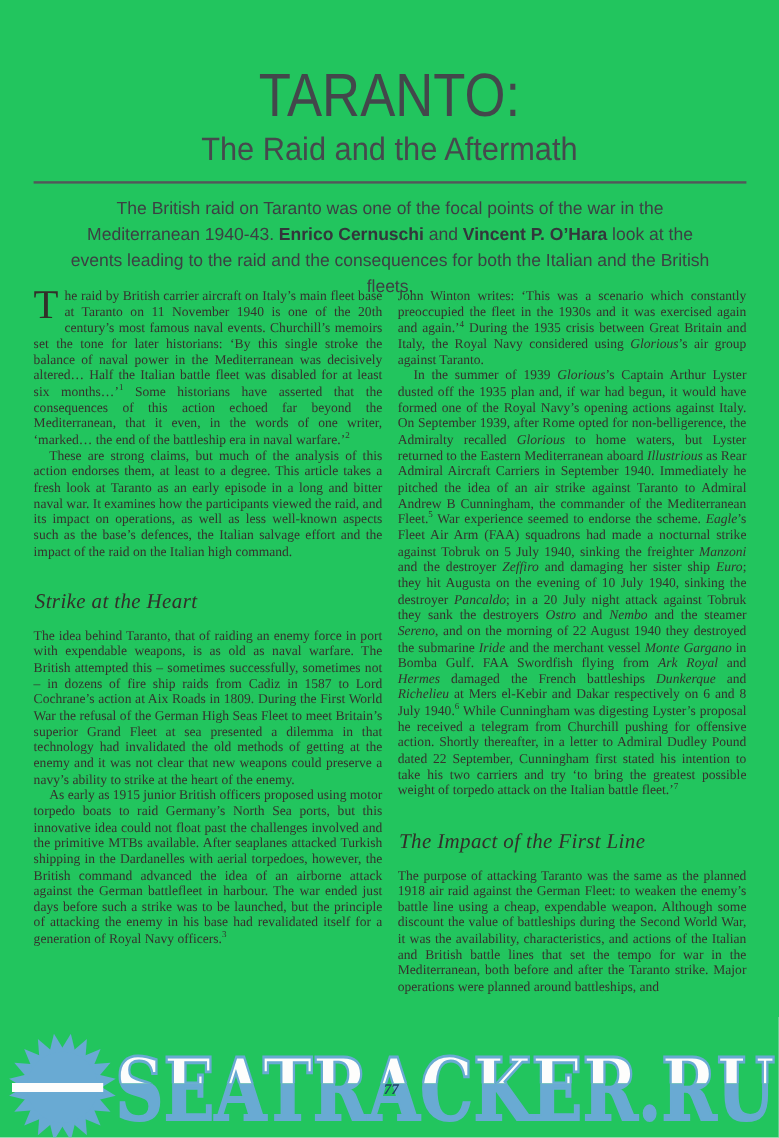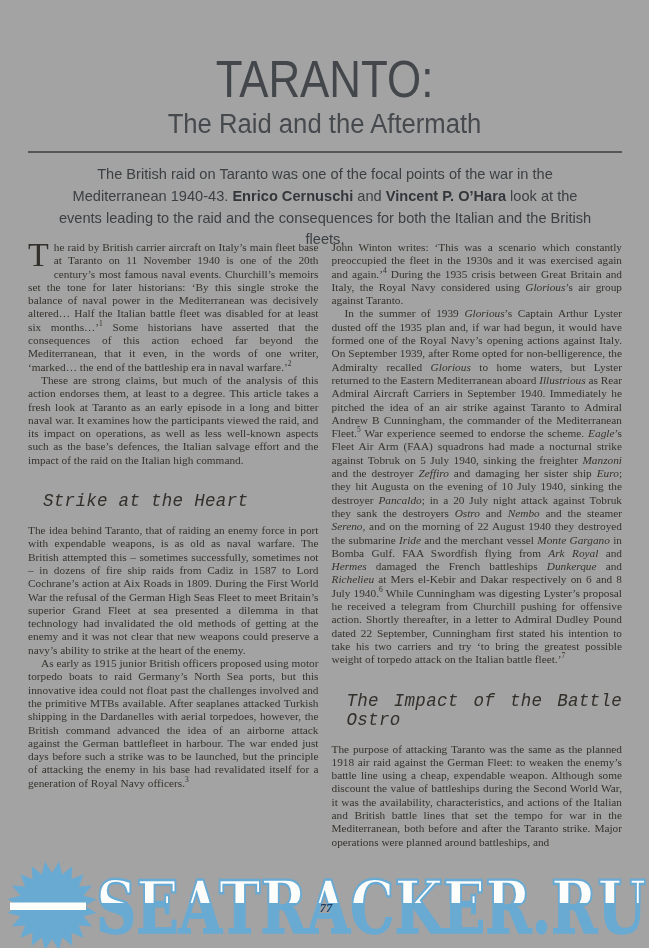--- a/index.html
+++ b/index.html
@@ -1,20 +1,20 @@
 <!DOCTYPE html>
 <html><head>
 <meta charset="utf-8">
 <style>
   html,body{margin:0;padding:0;background:#e8e8e8;}
   .page{
     position:relative;
     width:649px;height:948px;
     margin:0 auto;
-    background:#a3a3a3;
+    background:#22c55e;
     overflow:hidden;
     font-family:"Liberation Serif", serif;
   }
   
   .title{
     position:absolute;top:54px;left:0;width:100%;
     margin:0;text-align:center;
     font-family:"Liberation Sans", sans-serif;
     font-weight:300;
     font-size:51px;line-height:1.0;
@@ -56,23 +56,22 @@
     color:#36322d;
   }
   .col p{margin:0;}
   .col p.indent{text-indent:13px;font-family:Liberation Serif, serif;}
   .col i{font-style:italic;}
   .col sup{font-size:7.5px;line-height:0;vertical-align:super;}
   .xhead{
     font-weight:normal;font-style:italic;
     font-size:17.5px;line-height:19px;
     letter-spacing:.3px;
-    margin:25px 0 13px 15px;
+    margin:25px 0 13px 1px;
     color:#332f2a;
-    font-family:Liberation Mono, monospace;
   }
   .dropcap{
     float:left;
     font-size:34px;line-height:26px;
     height:26px;
     padding:1px 5px 0 0;
     color:#332f2a;
   }
   
   .watermark{
@@ -105,21 +104,21 @@
     <div class="col">
         <p class="body-p"><span class="dropcap">T</span>he raid by British carrier aircraft on Italy’s main fleet base at Taranto on 11 November 1940 is one of the 20th century’s most famous naval events. Churchill’s memoirs set the tone for later historians: ‘By this single stroke the balance of naval power in the Mediterranean was decisively altered… Half the Italian battle fleet was disabled for at least six months…’<sup>1</sup> Some historians have asserted that the consequences of this action echoed far beyond the Mediterranean, that it even, in the words of one writer, ‘marked… the end of the battleship era in naval warfare.’<sup>2</sup></p>
         <p class="body-p indent">These are strong claims, but much of the analysis of this action endorses them, at least to a degree. This article takes a fresh look at Taranto as an early episode in a long and bitter naval war. It examines how the participants viewed the raid, and its impact on operations, as well as less well-known aspects such as the base’s defences, the Italian salvage effort and the impact of the raid on the Italian high command.</p>
         <h3 class="xhead">Strike at the Heart</h3>
         <p class="body-p">The idea behind Taranto, that of raiding an enemy force in port with expendable weapons, is as old as naval warfare. The British attempted this – sometimes successfully, sometimes not – in dozens of fire ship raids from Cadiz in 1587 to Lord Cochrane’s action at Aix Roads in 1809. During the First World War the refusal of the German High Seas Fleet to meet Britain’s superior Grand Fleet at sea presented a dilemma in that technology had invalidated the old methods of getting at the enemy and it was not clear that new weapons could preserve a navy’s ability to strike at the heart of the enemy.</p>
         <p class="body-p indent">As early as 1915 junior British officers proposed using motor torpedo boats to raid Germany’s North Sea ports, but this innovative idea could not float past the challenges involved and the primitive MTBs available. After seaplanes attacked Turkish shipping in the Dardanelles with aerial torpedoes, however, the British command advanced the idea of an airborne attack against the German battlefleet in harbour. The war ended just days before such a strike was to be launched, but the principle of attacking the enemy in his base had revalidated itself for a generation of Royal Navy officers.<sup>3</sup></p>
       </div>
     <div class="col">
         <p class="body-p">John Winton writes: ‘This was a scenario which constantly preoccupied the fleet in the 1930s and it was exercised again and again.’<sup>4</sup> During the 1935 crisis between Great Britain and Italy, the Royal Navy considered using <i>Glorious</i>’s air group against Taranto.</p>
         <p class="body-p indent">In the summer of 1939 <i>Glorious</i>’s Captain Arthur Lyster dusted off the 1935 plan and, if war had begun, it would have formed one of the Royal Navy’s opening actions against Italy. On September 1939, after Rome opted for non-belligerence, the Admiralty recalled <i>Glorious</i> to home waters, but Lyster returned to the Eastern Mediterranean aboard <i>Illustrious</i> as Rear Admiral Aircraft Carriers in September 1940. Immediately he pitched the idea of an air strike against Taranto to Admiral Andrew B Cunningham, the commander of the Mediterranean Fleet.<sup>5</sup> War experience seemed to endorse the scheme. <i>Eagle</i>’s Fleet Air Arm (FAA) squadrons had made a nocturnal strike against Tobruk on 5 July 1940, sinking the freighter <i>Manzoni</i> and the destroyer <i>Zeffiro</i> and damaging her sister ship <i>Euro</i>; they hit Augusta on the evening of 10 July 1940, sinking the destroyer <i>Pancaldo</i>; in a 20 July night attack against Tobruk they sank the destroyers <i>Ostro</i> and <i>Nembo</i> and the steamer <i>Sereno</i>, and on the morning of 22 August 1940 they destroyed the submarine <i>Iride</i> and the merchant vessel <i>Monte Gargano</i> in Bomba Gulf. FAA Swordfish flying from <i>Ark Royal</i> and <i>Hermes</i> damaged the French battleships <i>Dunkerque</i> and <i>Richelieu</i> at Mers el-Kebir and Dakar respectively on 6 and 8 July 1940.<sup>6</sup> While Cunningham was digesting Lyster’s proposal he received a telegram from Churchill pushing for offensive action. Shortly thereafter, in a letter to Admiral Dudley Pound dated 22 September, Cunningham first stated his intention to take his two carriers and try ‘to bring the greatest possible weight of torpedo attack on the Italian battle fleet.’<sup>7</sup></p>
-        <h3 class="xhead">The Impact of the Battle Ostro</h3>
+        <h3 class="xhead">The Impact of the First Line</h3>
         <p class="body-p">The purpose of attacking Taranto was the same as the planned 1918 air raid against the German Fleet: to weaken the enemy’s battle line using a cheap, expendable weapon. Although some discount the value of battleships during the Second World War, it was the availability, characteristics, and actions of the Italian and British battle lines that set the tempo for war in the Mediterranean, both before and after the Taranto strike. Major operations were planned around battleships, and</p>
       </div>
   </div>
 
   <svg class="watermark" width="649" height="96" viewBox="0 0 649 96">
     <defs>
       <clipPath id="wm-top">
           <rect x="88" y="0" width="561" height="51"></rect>
         </clipPath>
       <clipPath id="wm-bot">

